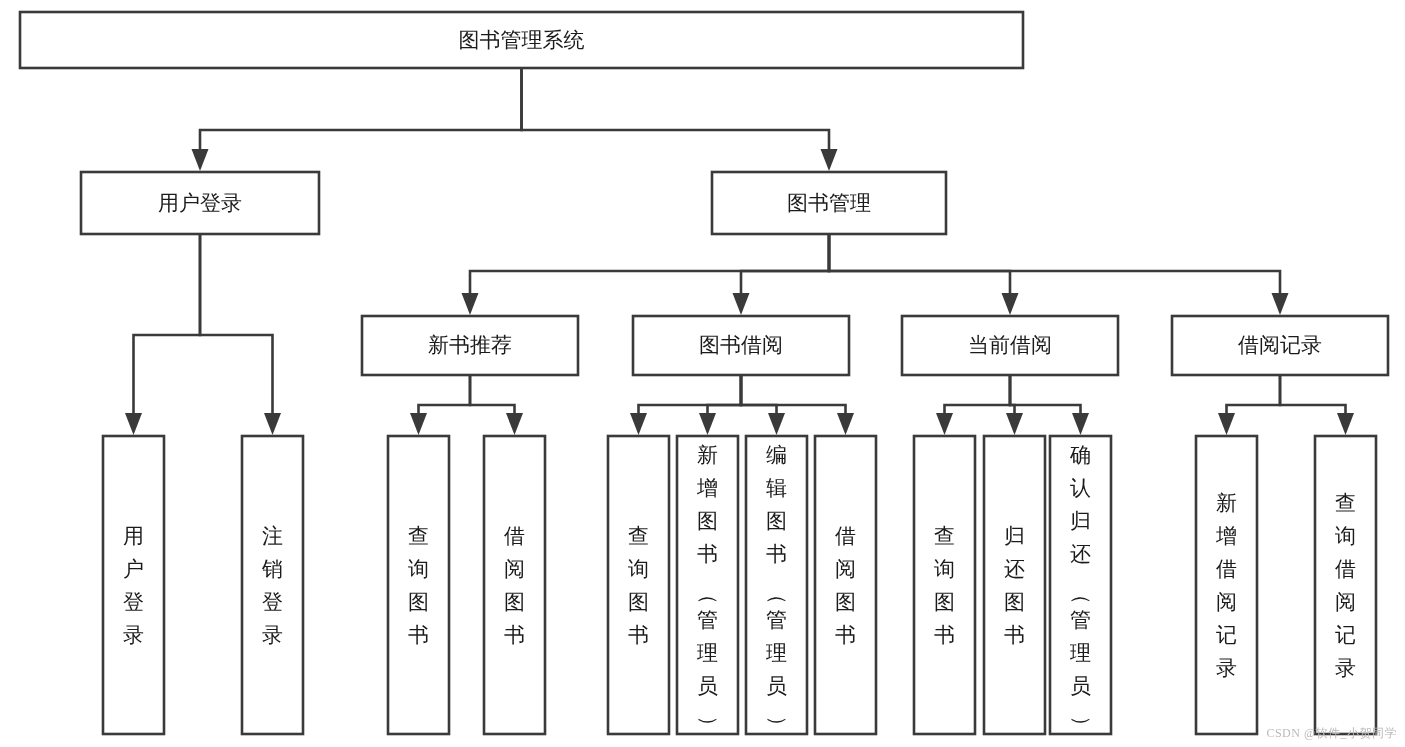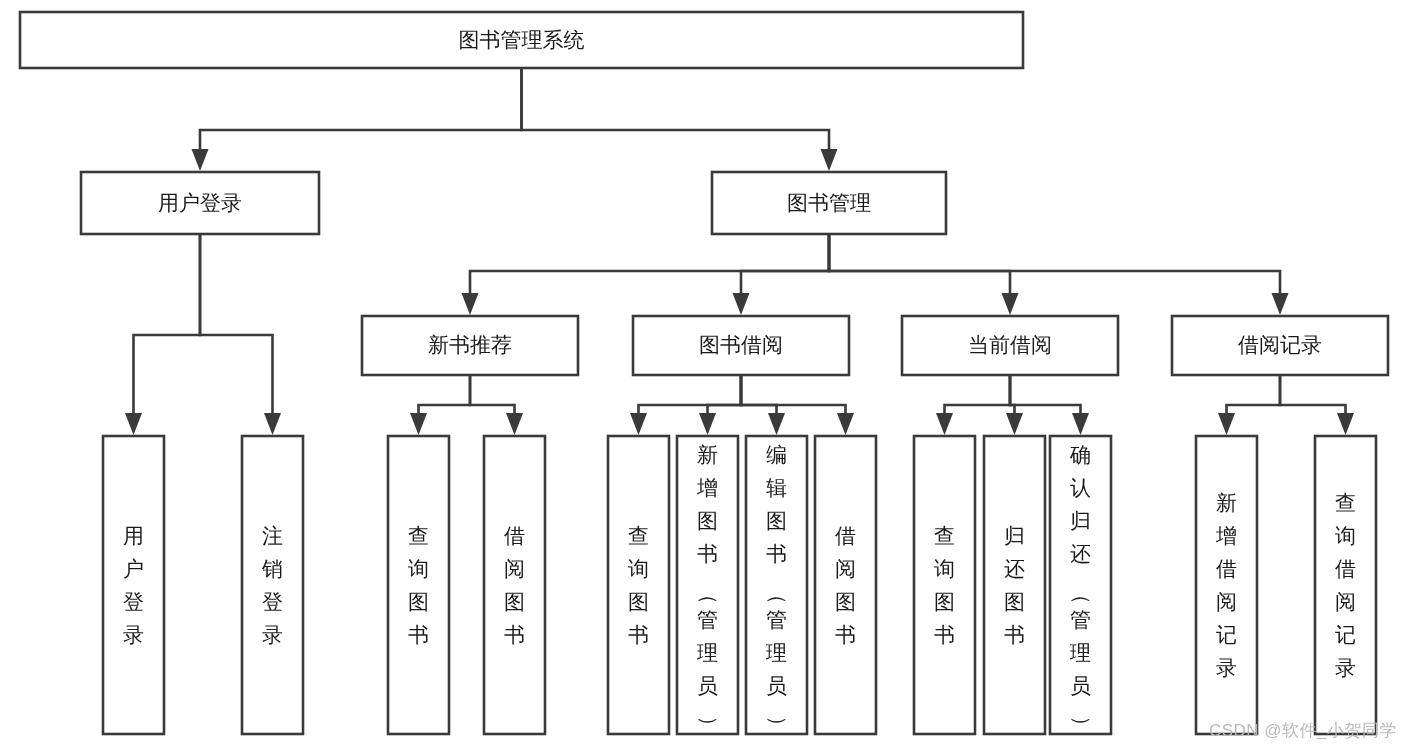--- a/index.html
+++ b/index.html
@@ -54,22 +54,22 @@
     font-family: "Liberation Sans", "DejaVu Sans", sans-serif;
     font-size: 21px;
     fill: #1b1b1b;
     text-anchor: middle;
     white-space: pre;
   }
   .watermark {
     position: absolute;
     right: 8px;
     bottom: 5px;
-    font-family: Liberation Sans, sans-serif;
-    font-size: 17px;
+    font-family: Liberation Serif, serif;
+    font-size: 12px;
     color: #b9b9b9;
     letter-spacing: 0.5px;
     user-select: none;
     pointer-events: none;
   }
 </style>
 </head>
 <body>
 
 <div id="diagram-root">

